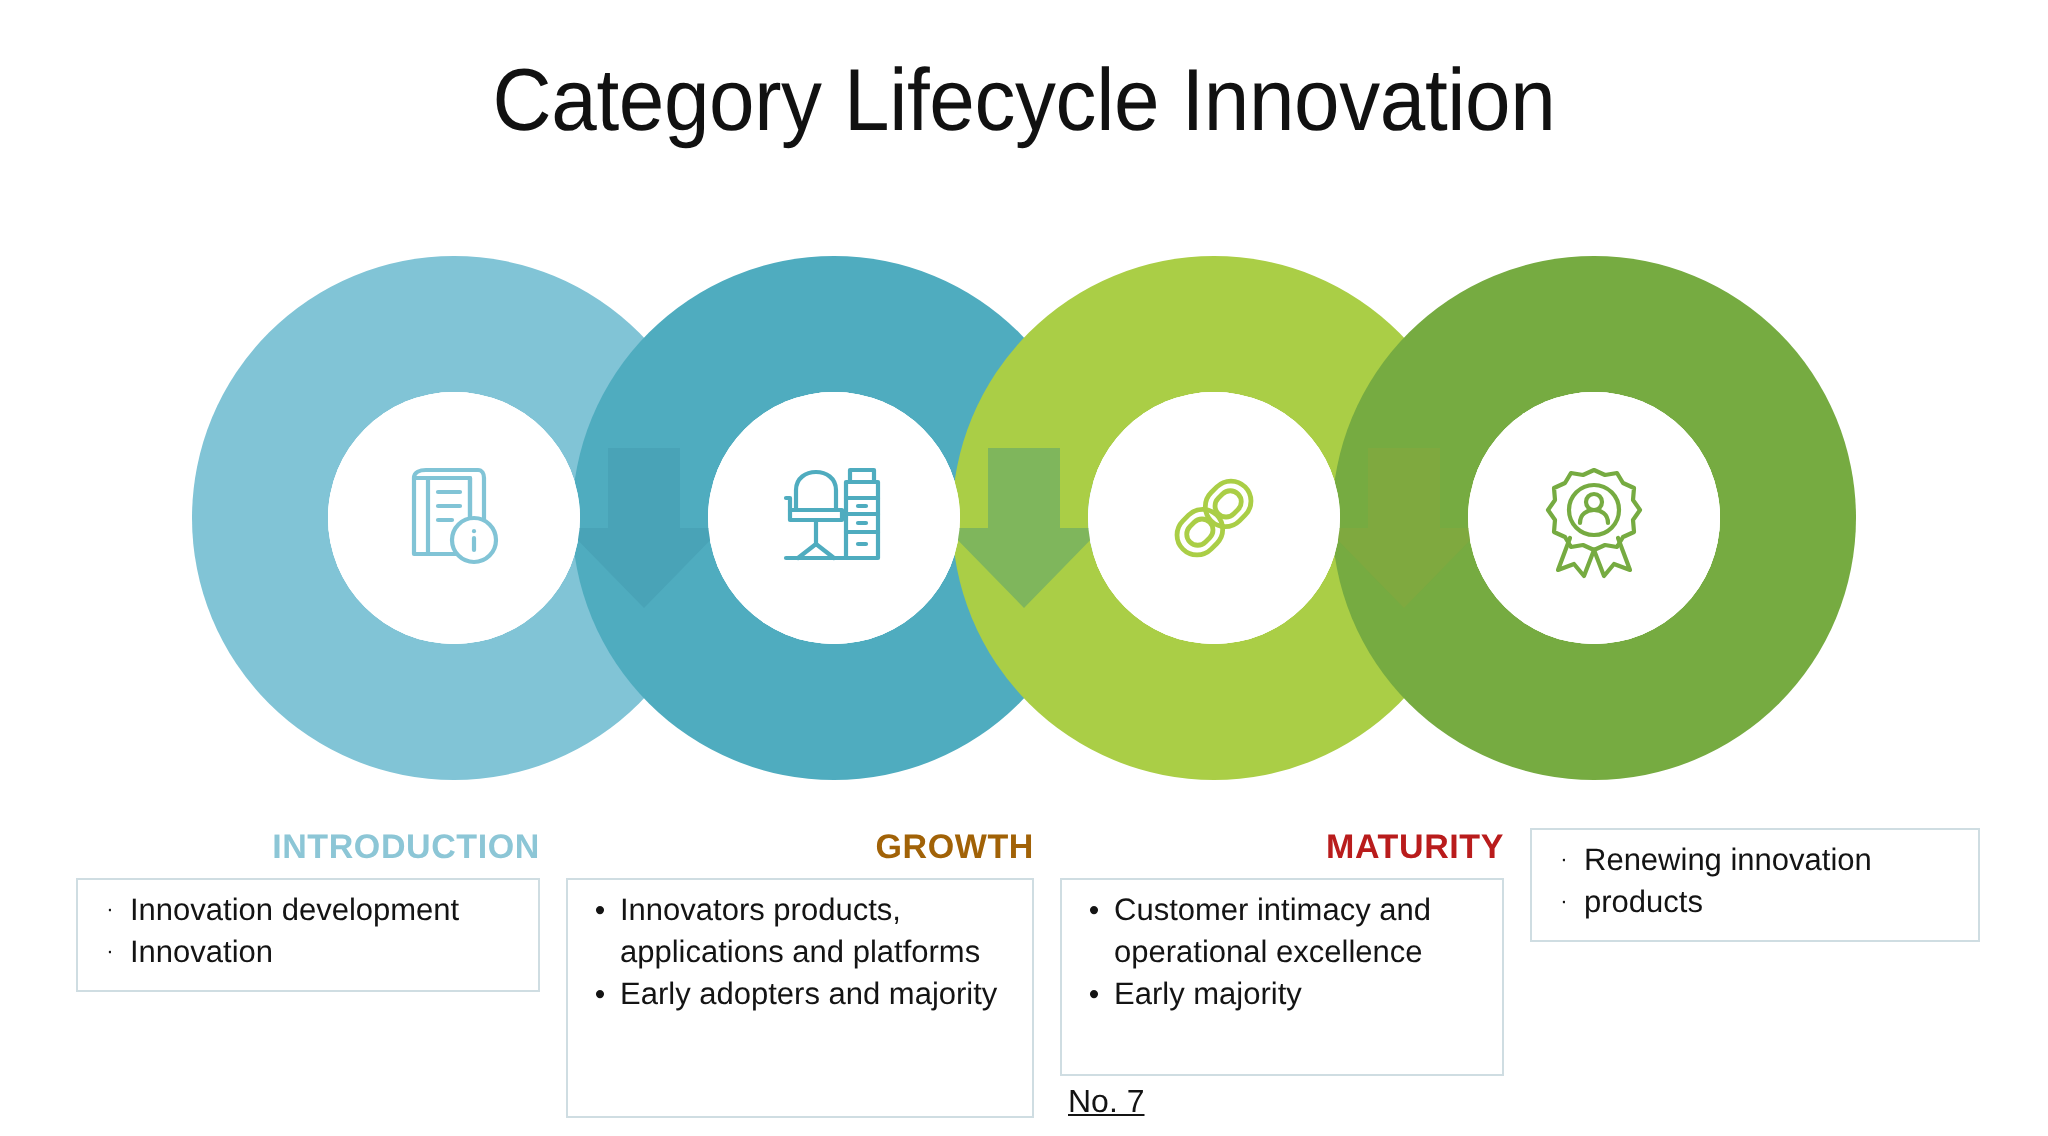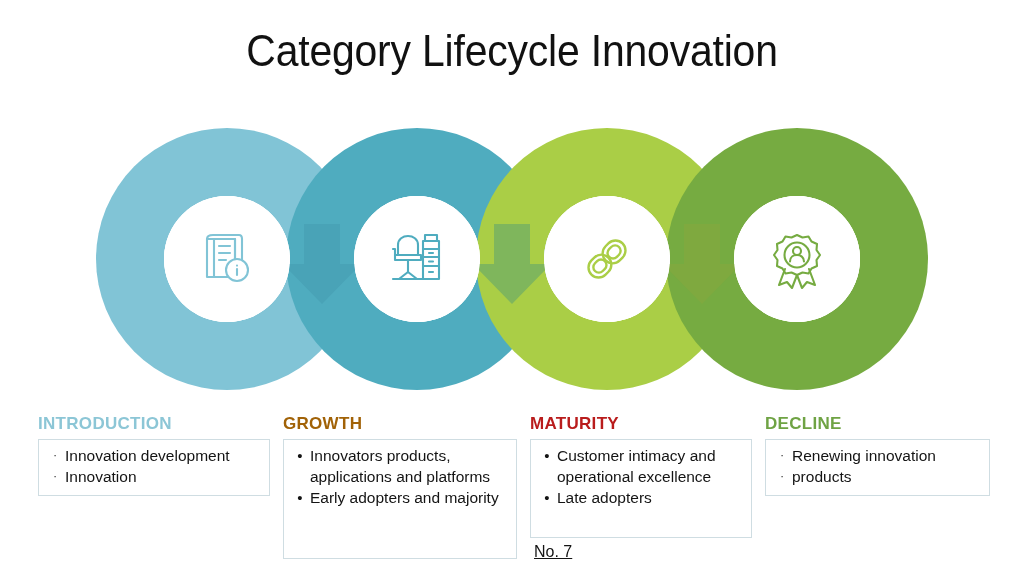--- a/index.html
+++ b/index.html
@@ -41,21 +41,21 @@
     height: 262px;
   }
   #diagram svg { display: block; }
 
   
   .stage-col {
     position: absolute;
     top: 414px;
   }
   .stage-heading {
-    text-align: left;
+    text-align: right;
     font-size: 17px;
     font-weight: bold;
     letter-spacing: 0.3px;
     margin: 0 0 5px 0;
     line-height: 20px;
   }
   .stage-box {
     border: 1px solid #cfdde2;
     background: #ffffff;
     box-sizing: border-box;
@@ -267,28 +267,27 @@
 <div class="stage-col col-large" id="col-maturity">
   <div class="stage-heading" style="color: #b91c1c;">MATURITY</div>
   <div class="stage-box">
     <ul class="bullet-list">
       <li>
         <span class="bullet-dot">•</span>
         <span class="bullet-text">Customer intimacy and operational excellence</span>
       </li>
       <li>
         <span class="bullet-dot">•</span>
-        <span class="bullet-text">Late adopters</span>
+        <span class="bullet-text">Early majority</span>
       </li>
     </ul>
   </div>
 </div>
 
 <div class="stage-col col-small" id="col-decline">
-  <div class="stage-heading" style="color: rgb(111, 163, 68);">DECLINE</div>
   <div class="stage-box">
     <ul class="bullet-list">
       <li>
         <span class="bullet-dot">·</span>
         <span class="bullet-text">Renewing innovation</span>
       </li>
       <li>
         <span class="bullet-dot">·</span>
         <span class="bullet-text">products</span>
       </li>

